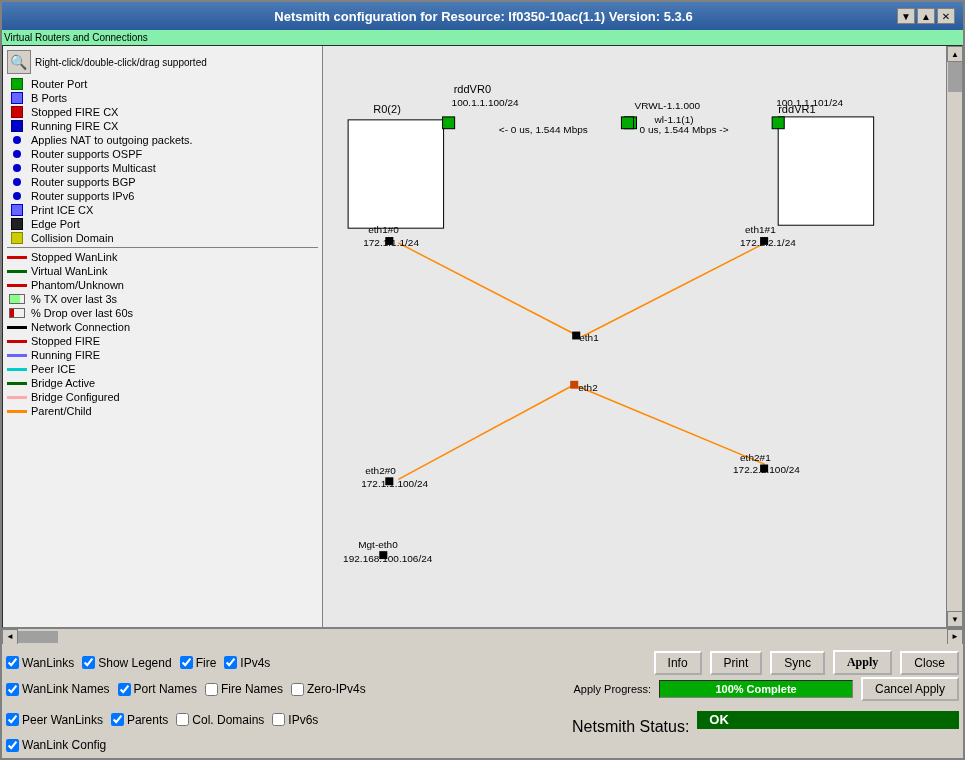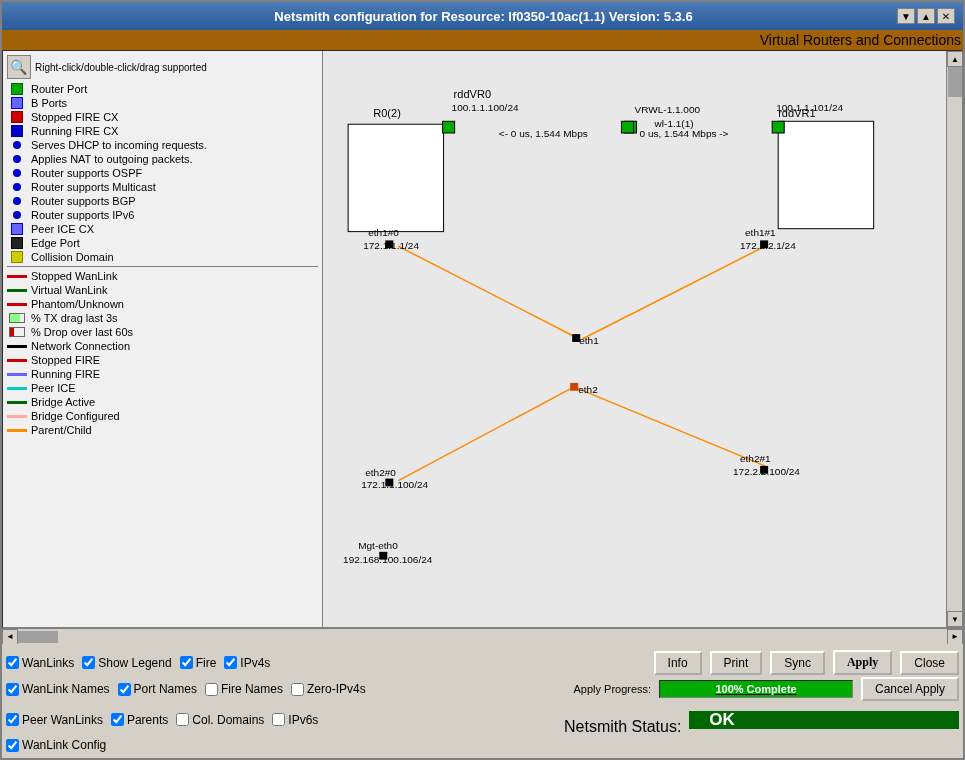--- a/index.html
+++ b/index.html
@@ -8,21 +8,21 @@
       font-family: 'Arial', sans-serif;
       font-size: 12px;
       width: 965px;
       height: 760px;
       overflow: hidden;
     }
 
     .window {
       width: 965px;
       height: 760px;
-      background: #a16207;
+      background: #86efac;
       border: 2px solid #808080;
       display: flex;
       flex-direction: column;
     }
 
     .title-bar {
       background: linear-gradient(to bottom, #4a7bb5, #2a5a9a);
       color: white;
       padding: 4px 8px;
       display: flex;
@@ -50,22 +50,22 @@
       background: #d4d0c8;
       border: 1px solid #808080;
       font-size: 10px;
       cursor: pointer;
       display: flex;
       align-items: center;
       justify-content: center;
     }
 
     .panel-label {
-      text-align: right;
-      font-size: 14px;
+      text-align: left;
+      font-size: 10px;
       padding: 2px;
       color: #000;
     }
 
     .canvas-area {
       display: flex;
       flex: 1;
       border: 1px inset #808080;
       background: #e8e8e8;
       overflow: hidden;
@@ -226,21 +226,20 @@
     .progress-label {
       font-size: 11px;
     }
 
     .progress-bar-container {
       flex: 1;
       height: 18px;
       border: 1px inset #808080;
       background: #000080;
       overflow: hidden;
-      text-decoration: underline;
     }
 
     .progress-bar-fill {
       height: 100%;
       background: #00aa00;
       display: flex;
       align-items: center;
       justify-content: center;
       color: white;
       font-size: 11px;
@@ -252,22 +251,22 @@
       margin-top: 15px;
     }
 
     .status-value {
       flex: 1;
       height: 18px;
       background: #006600;
       color: white;
       display: flex;
       align-items: center;
-      padding: 0 20px;
-      font-size: 17px;
+      padding: 0 12px;
+      font-size: 13px;
       font-weight: bold;
     }
 
     
     .network-svg {
       position: absolute;
       top: 0;
       left: 0;
       width: 100%;
       height: 100%;
@@ -338,57 +337,51 @@
       <div class="legend-item">
         <div class="legend-icon">
             <div class="box-swatch" style="background:#0000cc;border-color:#000088;"></div>
           </div>
         <span>Running FIRE CX</span>
       </div>
       <div class="legend-item">
         <div class="legend-icon">
             <div style="width:8px;height:8px;border-radius:50%;background:#0000cc;"></div>
           </div>
-        <span>Serves DHCP to incoming requests.</span>
+        <span>Applies NAT to outgoing packets.</span>
       </div>
       <div class="legend-item">
         <div class="legend-icon">
             <div style="width:8px;height:8px;border-radius:50%;background:#0000cc;"></div>
           </div>
-        <span>Applies NAT to outgoing packets.</span>
+        <span>Router supports OSPF</span>
       </div>
       <div class="legend-item">
         <div class="legend-icon">
             <div style="width:8px;height:8px;border-radius:50%;background:#0000cc;"></div>
           </div>
-        <span>Router supports OSPF</span>
+        <span>Router supports Multicast</span>
       </div>
       <div class="legend-item">
         <div class="legend-icon">
             <div style="width:8px;height:8px;border-radius:50%;background:#0000cc;"></div>
           </div>
-        <span>Router supports Multicast</span>
+        <span>Router supports BGP</span>
       </div>
       <div class="legend-item">
         <div class="legend-icon">
             <div style="width:8px;height:8px;border-radius:50%;background:#0000cc;"></div>
           </div>
-        <span>Router supports BGP</span>
-      </div>
-      <div class="legend-item">
-        <div class="legend-icon">
-            <div style="width:8px;height:8px;border-radius:50%;background:#0000cc;"></div>
-          </div>
         <span>Router supports IPv6</span>
       </div>
       <div class="legend-item">
         <div class="legend-icon">
             <div class="box-swatch" style="background:#6666ff;border-color:#0000cc;"></div>
           </div>
-        <span>Peer ICE CX</span>
+        <span>Print ICE CX</span>
       </div>
       <div class="legend-item">
         <div class="legend-icon">
             <div class="box-swatch" style="background:#222;border-color:#000;"></div>
           </div>
         <span>Edge Port</span>
       </div>
       <div class="legend-item">
         <div class="legend-icon">
             <div class="box-swatch" style="background:#cccc00;border-color:#888800;"></div>
@@ -411,21 +404,21 @@
       <div class="legend-item">
         <div class="legend-icon">
             <div class="line-swatch" style="background:#cc0000;"></div>
           </div>
         <span>Phantom/Unknown</span>
       </div>
       <div class="legend-item">
         <div class="legend-icon">
           <div style="width:16px;height:10px;border:1px solid #666;background:linear-gradient(to right,#88ff88 70%,transparent 70%);"></div>
         </div>
-        <span>% TX drag last 3s</span>
+        <span>% TX over last 3s</span>
       </div>
       <div class="legend-item">
         <div class="legend-icon">
           <div style="width:16px;height:10px;border:1px solid #666;background:linear-gradient(to right,#cc0000 30%,transparent 30%);"></div>
         </div>
         <span>% Drop over last 60s</span>
       </div>
       <div class="legend-item">
         <div class="legend-icon">
             <div class="line-swatch" style="background:#000;"></div>

